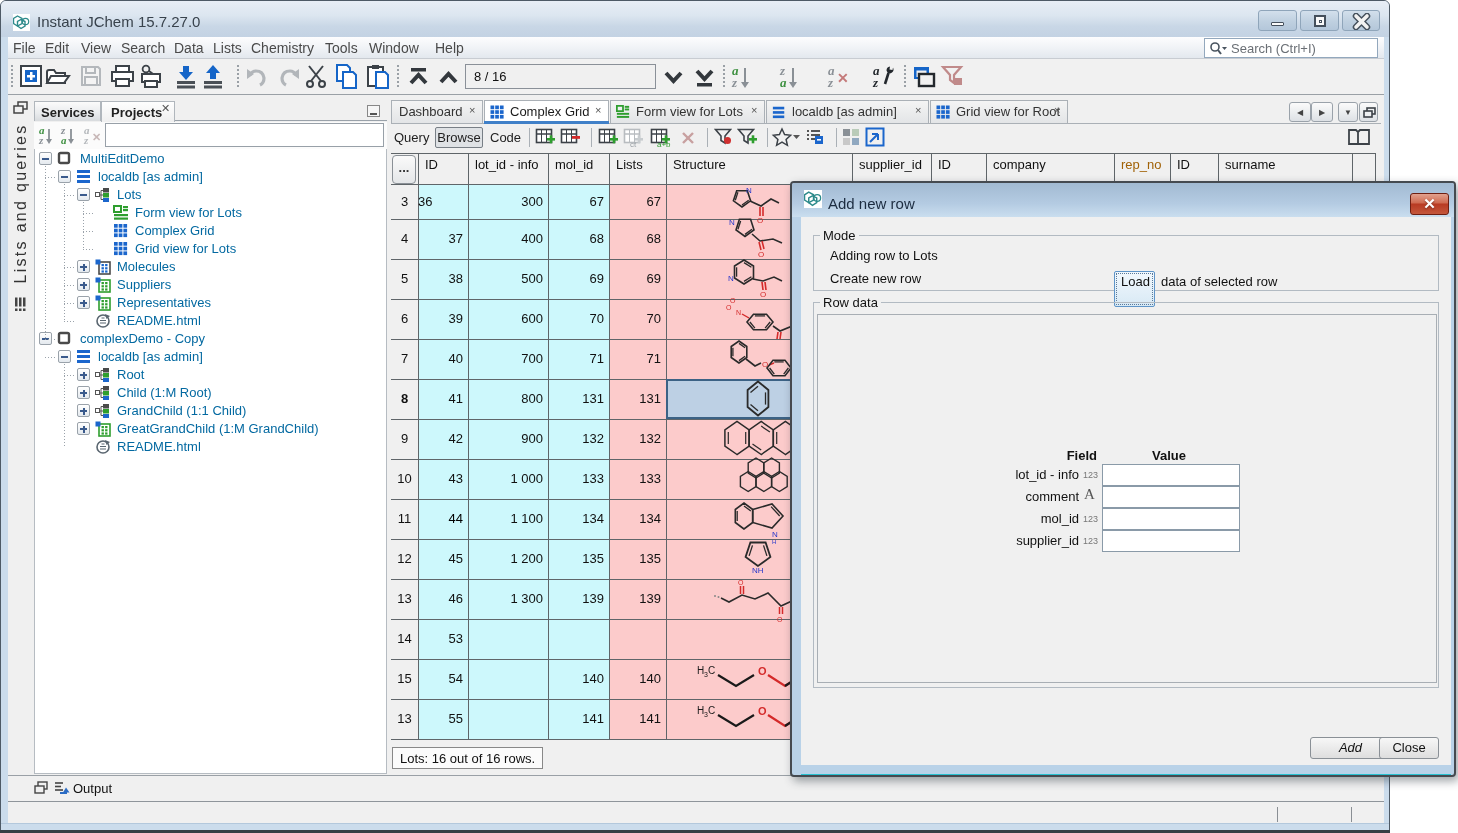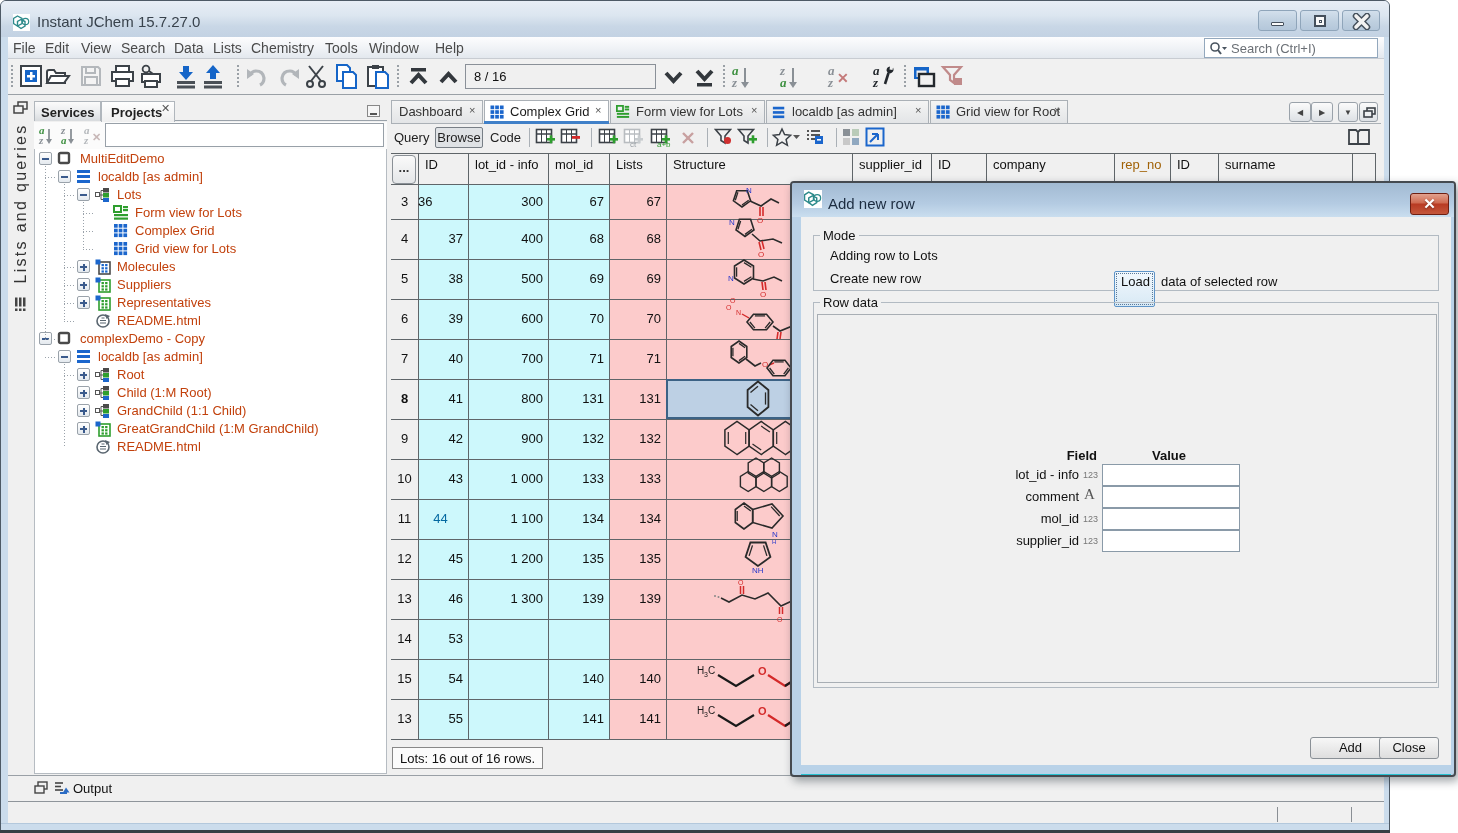--- a/index.html
+++ b/index.html
@@ -3,21 +3,21 @@
 <meta charset="utf-8">
 <style>
 * { margin:0; padding:0; box-sizing:border-box; }
 body { font-family:"Liberation Sans", sans-serif; background:#fff; }
 #stage { position:relative; width:1458px; height:833px; overflow:hidden; background:#fff; }
 .abs { position:absolute; }
 .tx { position:absolute; white-space:nowrap; }
 .exp { position:absolute; width:13px; height:13px; border:1px solid #9aa2aa; border-radius:2px; background:linear-gradient(#ffffff,#e4e9ee); }
 .exp b { position:absolute; left:2px; top:5px; width:7px; height:2px; background:#3a5a8c; }
 .exp i { position:absolute; left:4.5px; top:2.5px; width:2px; height:7px; background:#3a5a8c; }
-.ttx { position:absolute; font-size:13px; color:#c2410c; white-space:nowrap; }
+.ttx { position:absolute; font-size:13px; color:#0369a1; white-space:nowrap; }
 .vdot { position:absolute; width:1px; background-image:repeating-linear-gradient(#9aa2aa 0 1px, transparent 1px 3px); }
 .hdot { position:absolute; height:1px; background-image:repeating-linear-gradient(90deg,#9aa2aa 0 1px, transparent 1px 3px); }
 </style>
 </head>
 <body>
 <div id="stage">
 
 <div class="abs" id="mainwin" style="left:0; top:0; width:1390px; height:833px; border:1px solid #4e5a66; border-radius:6px 6px 0 0; background:#cbdcec; overflow:hidden;">
 
   <div class="abs" style="left:0; top:0; width:100%; height:36px; background:linear-gradient(#e8eef6, #dce6f0 40%, #c9d7e6 70%, #c3d2e3);"></div>
@@ -738,21 +738,21 @@
     <div class="tx" style="left:27px; top:331.5px; width:45px; text-align:right; font-size:13px; color:#111;">42</div>
     <div class="tx" style="left:77px; top:331.5px; width:75px; text-align:right; font-size:13px; color:#111;">900</div>
     <div class="tx" style="left:157px; top:331.5px; width:56px; text-align:right; font-size:13px; color:#111;">132</div>
     <div class="tx" style="left:218px; top:331.5px; width:52px; text-align:right; font-size:13px; color:#111;">132</div>
     <div class="tx" style="left:0px; top:371.5px; width:27px; text-align:center; font-size:13px; color:#111;">10</div>
     <div class="tx" style="left:27px; top:371.5px; width:45px; text-align:right; font-size:13px; color:#111;">43</div>
     <div class="tx" style="left:77px; top:371.5px; width:75px; text-align:right; font-size:13px; color:#111;">1 000</div>
     <div class="tx" style="left:157px; top:371.5px; width:56px; text-align:right; font-size:13px; color:#111;">133</div>
     <div class="tx" style="left:218px; top:371.5px; width:52px; text-align:right; font-size:13px; color:#111;">133</div>
     <div class="tx" style="left:0px; top:411.5px; width:27px; text-align:center; font-size:13px; color:#111;">11</div>
-    <div class="tx" style="left:27px; top:411.5px; width:45px; text-align:center; font-size:13px; color:#0369a1;">44</div>
+    <div class="tx" style="left:27px; top:411.5px; width:45px; text-align:right; font-size:13px; color:#000000;">44</div>
     <div class="tx" style="left:77px; top:411.5px; width:75px; text-align:right; font-size:13px; color:#111;">1 100</div>
     <div class="tx" style="left:157px; top:411.5px; width:56px; text-align:right; font-size:13px; color:#111;">134</div>
     <div class="tx" style="left:218px; top:411.5px; width:52px; text-align:right; font-size:13px; color:#111;">134</div>
     <div class="tx" style="left:0px; top:451.5px; width:27px; text-align:center; font-size:13px; color:#111;">12</div>
     <div class="tx" style="left:27px; top:451.5px; width:45px; text-align:right; font-size:13px; color:#111;">45</div>
     <div class="tx" style="left:77px; top:451.5px; width:75px; text-align:right; font-size:13px; color:#111;">1 200</div>
     <div class="tx" style="left:157px; top:451.5px; width:56px; text-align:right; font-size:13px; color:#111;">135</div>
     <div class="tx" style="left:218px; top:451.5px; width:52px; text-align:right; font-size:13px; color:#111;">135</div>
     <div class="tx" style="left:0px; top:491.5px; width:27px; text-align:center; font-size:13px; color:#111;">13</div>
     <div class="tx" style="left:27px; top:491.5px; width:45px; text-align:right; font-size:13px; color:#111;">46</div>
@@ -939,19 +939,19 @@
     <div class="tx" style="left:158px; top:272px; width:120px; text-align:right;">comment</div>
     <div class="tx" style="left:283px; top:269px; font-size:15px; color:#555; font-family:'Liberation Serif',serif;">A</div>
     <div class="abs" style="left:301px; top:269px; width:138px; height:22px; background:#fff; border:1px solid #8a9aa8;"></div>
     <div class="tx" style="left:158px; top:294px; width:120px; text-align:right;">mol_id</div>
     <div class="tx" style="left:282px; top:297px; font-size:9px; color:#777;">123</div>
     <div class="abs" style="left:301px; top:291px; width:138px; height:22px; background:#fff; border:1px solid #8a9aa8;"></div>
     <div class="tx" style="left:158px; top:316px; width:120px; text-align:right;">supplier_id</div>
     <div class="tx" style="left:282px; top:319px; font-size:9px; color:#777;">123</div>
     <div class="abs" style="left:301px; top:313px; width:138px; height:22px; background:#fff; border:1px solid #8a9aa8;"></div>
 
-    <div class="abs" style="left:509px; top:520px; width:81px; height:22px; background:linear-gradient(#f7f7f7,#dedede); border:1px solid #8a9096; border-radius:3px; text-align:center; line-height:20px;">Add</div>
+    <div class="abs" style="left:509px; top:520px; width:81px; height:22px; background:linear-gradient(#f7f7f7,#dedede); border:1px solid #8a9096; border-radius:3px; text-align:center; line-height:20px;font-style:italic;">Add</div>
     <div class="abs" style="left:578px; top:520px; width:60px; height:22px; background:linear-gradient(#f7f7f7,#dedede); border:1px solid #8a9096; border-radius:3px; text-align:center; line-height:20px;">Close</div>
   </div>
   <div class="abs" style="left:9px; top:591px; width:650px; height:2px; background:#27c0cf;"></div>
 </div>
 
 </div>
 
 </body></html>

